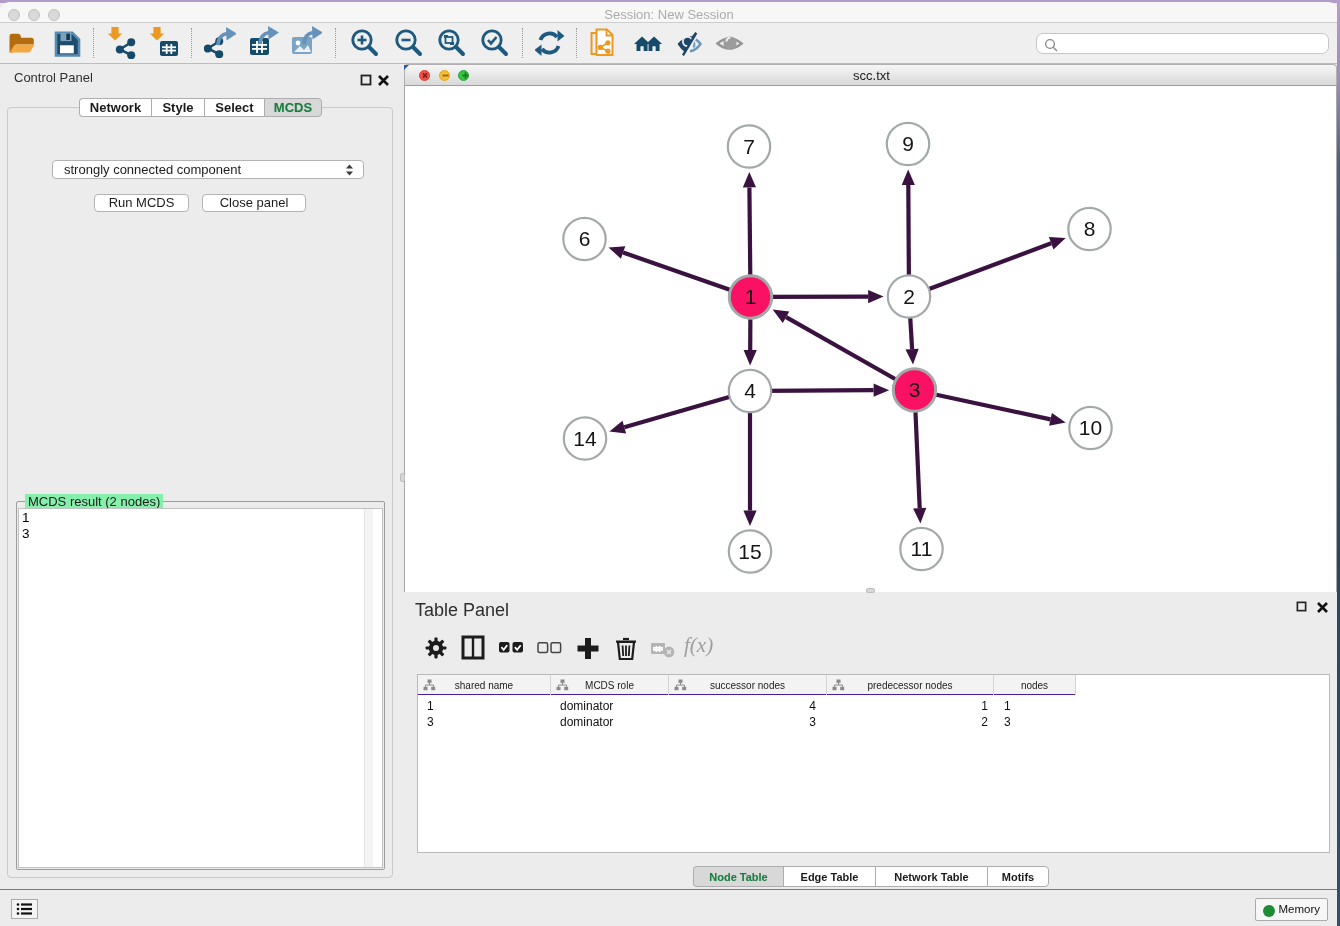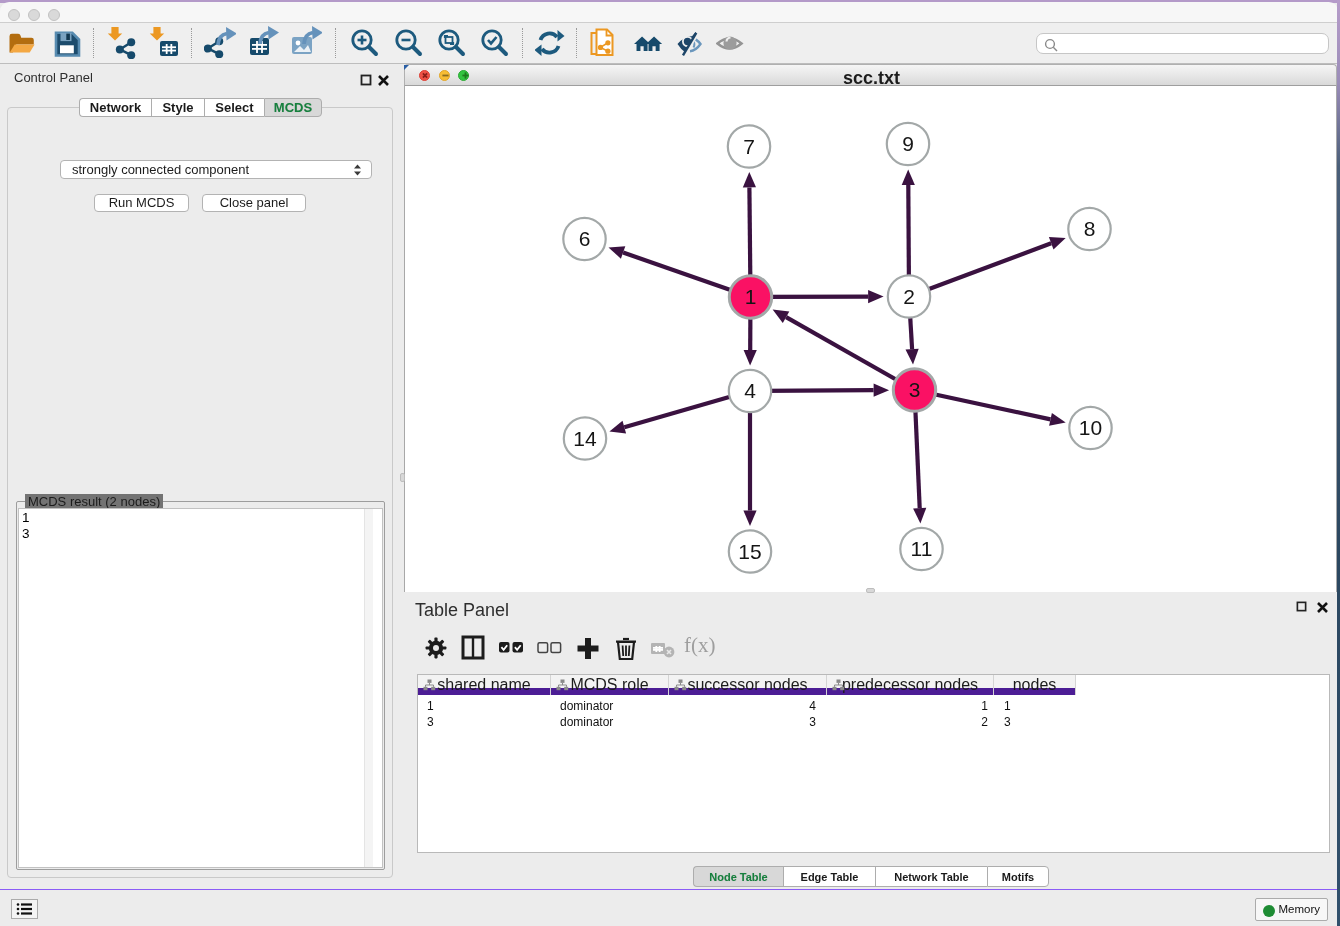--- a/index.html
+++ b/index.html
@@ -16,53 +16,54 @@
 #cp{position:absolute;left:0;top:64px;width:400px;height:825px;background:#ececec}
 #cphead{position:absolute;left:14px;top:6px;font-size:13px;color:#2e2e2e}
 .wicon{position:absolute;top:10px}
 #cptabs{position:absolute;left:79px;top:34px;height:19px;display:flex;font-size:13px;font-weight:bold;color:#1a1a1a}
 .cptab{background:#fff;border:1px solid #adadad;border-right:none;display:flex;align-items:center;justify-content:center}
 .cptab.first{border-radius:4px 0 0 4px}
 .cptab.last{border-radius:0 4px 4px 0;border-right:1px solid #adadad}
 .cptab.sel{background:#d8d8d8;color:#15803d;text-shadow:0 0 1px #bbb}
 #cppanel{position:absolute;left:7px;top:43px;width:386px;height:771px;border:1px solid #c9c9c9;border-radius:4px}
 #optlabel{position:absolute;left:0;top:74px;width:400px;text-align:center;font-size:13px;color:#1c1c1c}
-#optsel{position:absolute;left:60px;top:96px;width:312px;height:19px;background:#fff;border:1px solid #b3b3b3;border-radius:4px;font-size:13px;color:#1c1c1c;line-height:17px;padding-left:11px}
+#optsel{position:absolute;left:52px;top:96px;width:312px;height:19px;background:#fff;border:1px solid #b3b3b3;border-radius:4px;font-size:13px;color:#1c1c1c;line-height:17px;padding-left:11px}
 .btn{position:absolute;top:130px;height:18px;background:#fff;border:1px solid #b3b3b3;border-radius:4px;font-size:13px;color:#1c1c1c;text-align:center;line-height:16px}
 #fieldset{position:absolute;left:16px;top:437px;width:369px;height:369px;border:1px solid #9d9d9d;border-radius:2px}
-#fslabel{position:absolute;left:25px;top:430px;background:#737373;padding:0 3px;font-size:13px;color:#1c1c1c}
+#fslabel{position:absolute;left:25px;top:430px;background:#86efac;padding:0 3px;font-size:13px;color:#1c1c1c}
 #fswhite{position:absolute;left:18px;top:444px;width:365px;height:360px;background:#fff;border:1px solid #c2c2c2}
 #fstext{position:absolute;left:22px;top:446px;font-size:13.5px;line-height:16px;color:#000}
 #fsscroll{position:absolute;left:364px;top:445px;width:9px;height:358px;background:#f4f4f4;border-left:1px solid #e4e4e4}
 
 #net{position:absolute;left:404px;top:64px;width:933px;height:528px}
 #nethead{position:absolute;left:0;top:0;width:933px;height:22px;background:linear-gradient(#f6f6f6,#d9d9d9);border:1px solid #b0b0b0;border-bottom:1px solid #9e9e9e;border-radius:4px 4px 0 0}
-#nettitle{position:absolute;left:0;top:3px;width:933px;text-align:center;font-size:18px;font-weight:bold;color:#1c1c1c}
+#nettitle{position:absolute;left:0;top:3px;width:933px;text-align:center;font-size:13px;font-weight:normal;color:#1c1c1c}
 .mac{position:absolute;top:5px;width:11px;height:11px;border-radius:50%}
 #netcanvas{position:absolute;left:0;top:22px;width:933px;height:506px;background:#fff;border-left:1px solid #a8a8a8;border-right:1px solid #a8a8a8}
 
 #tp{position:absolute;left:404px;top:592px;width:934px;height:297px;background:#ececec}
 #tphead{position:absolute;left:415px;top:600px;font-size:18px;color:#2e2e2e}
 #tptable{position:absolute;left:417px;top:674px;width:913px;height:179px;background:#fff;border:1px solid #b9b9b9}
-#thead{position:absolute;left:0;top:0;height:20px;background:#f3f3f3;border-bottom:7px solid #4c1d95;font-size:16px;color:#1c1c1c;display:flex}
+#thead{position:absolute;left:0;top:0;height:20px;background:#f3f3f3;border-bottom:1px solid #4c1d95;font-size:10px;color:#1c1c1c;display:flex}
 .th{position:relative;border-right:1px solid #d4d4d4;display:flex;align-items:center;justify-content:center;height:20px}
 .th svg{position:absolute;left:5px;top:4px}
 .cell{position:absolute;font-size:12px;color:#111}
 #tabs2{position:absolute;left:693px;top:866px;height:21px;display:flex;font-size:11px;font-weight:bold;color:#1a1a1a}
 
 #status{position:absolute;left:0;top:889px;width:1340px;height:37px;background:#ececec;border-top:1px solid #8b5cf6}
 #listbtn{position:absolute;left:11px;top:9px;width:27px;height:20px;background:#f4f4f4;border:1px solid #ababab}
 #membtn{position:absolute;left:1255px;top:8px;width:73px;height:23px;background:#f7f7f7;border:1px solid #ababab;border-radius:2px;font-size:11.5px;color:#111;line-height:21px;text-align:right;padding-right:7px}
 #memdot{position:absolute;left:7px;top:5.5px;width:12px;height:12px;border-radius:50%;background:#1e8c34}
 </style></head><body>
 <div id="topstrip"></div>
 <div id="titlebar">
  <div class="tl" style="left:8px"></div>
     <div class="tl" style="left:28px"></div>
     <div class="tl" style="left:48px"></div>
+ <div id="title">Session: New Session</div>
 </div>
 <div id="toolbar">
     <div class="tsep" style="left:93px"></div>
     <div class="tsep" style="left:191px"></div>
     <div class="tsep" style="left:335px"></div>
     <div class="tsep" style="left:522px"></div>
     <div class="tsep" style="left:576px"></div>
   </div>
 <svg class="ti" style="left:4px;top:26px;width:32px;height:34px" viewBox="0 0 32 34">
     <path d="M5.5 26.5 V10.2 q0 -2.4 2.4 -2.4 h6.3 q1.9 0 2.4 1.9 l0.6 2.1 h10.3 q2.3 0 2.3 2.3 v4.4 h-17.5 l-3.4 8 z" fill="#b36d0f"></path>
@@ -324,21 +325,21 @@
   </svg>
 <svg class="ti" style="left:646px;top:633px;width:34px;height:30px" viewBox="0 0 34 30">
     <rect x="5" y="10" width="14" height="11" rx="1" fill="#b4b4b4"></rect>
     <rect x="7" y="14.0" width="10" height="1.8" fill="#fff"></rect>
     <rect x="7" y="16.0" width="10" height="1.8" fill="#fff"></rect>
     <rect x="9.433333333333334" y="13" width="1.8" height="6" fill="#fff"></rect>
     <rect x="12.766666666666667" y="13" width="1.8" height="6" fill="#fff"></rect>
     <circle cx="23" cy="19" r="5.4" fill="#b4b4b4"></circle>
     <path d="M21 17 l4 4 M25 17 l-4 4" stroke="#e9e9e9" stroke-width="1.6"></path>
   </svg>
-<div class="ti" style="left:684px;top:633px;font-family:'Liberation Serif',serif;font-size:21px;color:#9e9e9e">f(x)</div>
+<div class="ti" style="left:684px;top:633px;font-family:'Liberation Serif',serif;font-style:italic;font-size:21px;color:#9e9e9e">f(x)</div>
 <div id="tphead">Table Panel</div>
 <svg style="position:absolute;left:1296px;top:601px" width="11" height="11" viewBox="0 0 12 12">
     <rect x="1.5" y="1.5" width="9" height="9" fill="none" stroke="#222" stroke-width="1.8"></rect>
   </svg>
 <svg style="position:absolute;left:1316px;top:601px" width="13" height="13" viewBox="0 0 13 13">
     <path d="M2 2 L11 11 M11 2 L2 11" stroke="#111" stroke-width="2.6"></path>
   </svg>
 <div style="position:absolute;left:400px;top:473px;width:5px;height:9px;background:#d8d8d8;border:1px solid #bdbdbd;border-radius:2px"></div>
 <div style="position:absolute;left:866px;top:588px;width:9px;height:5px;background:#d8d8d8;border:1px solid #bdbdbd;border-radius:2px"></div>
 <div id="tptable">

